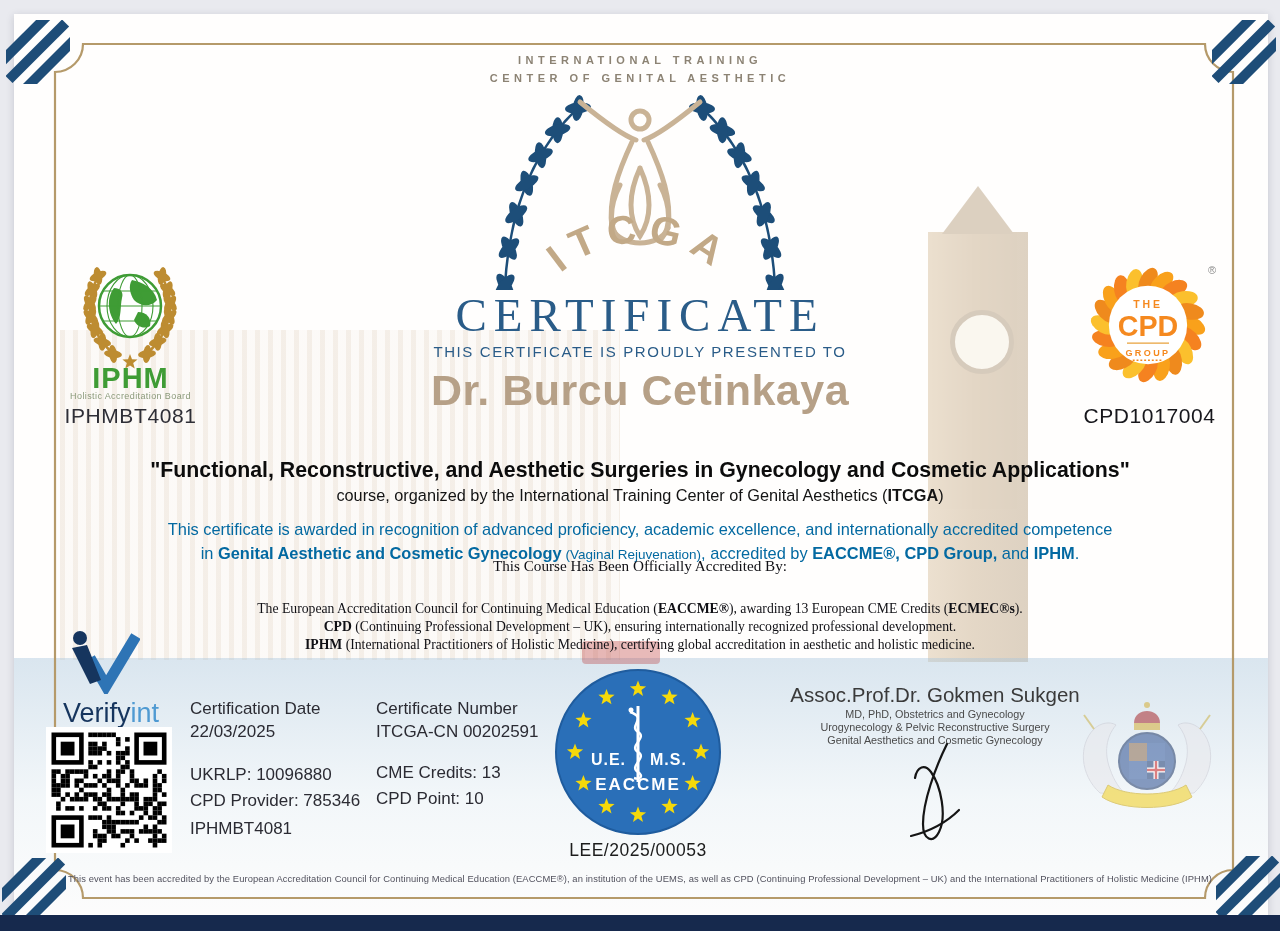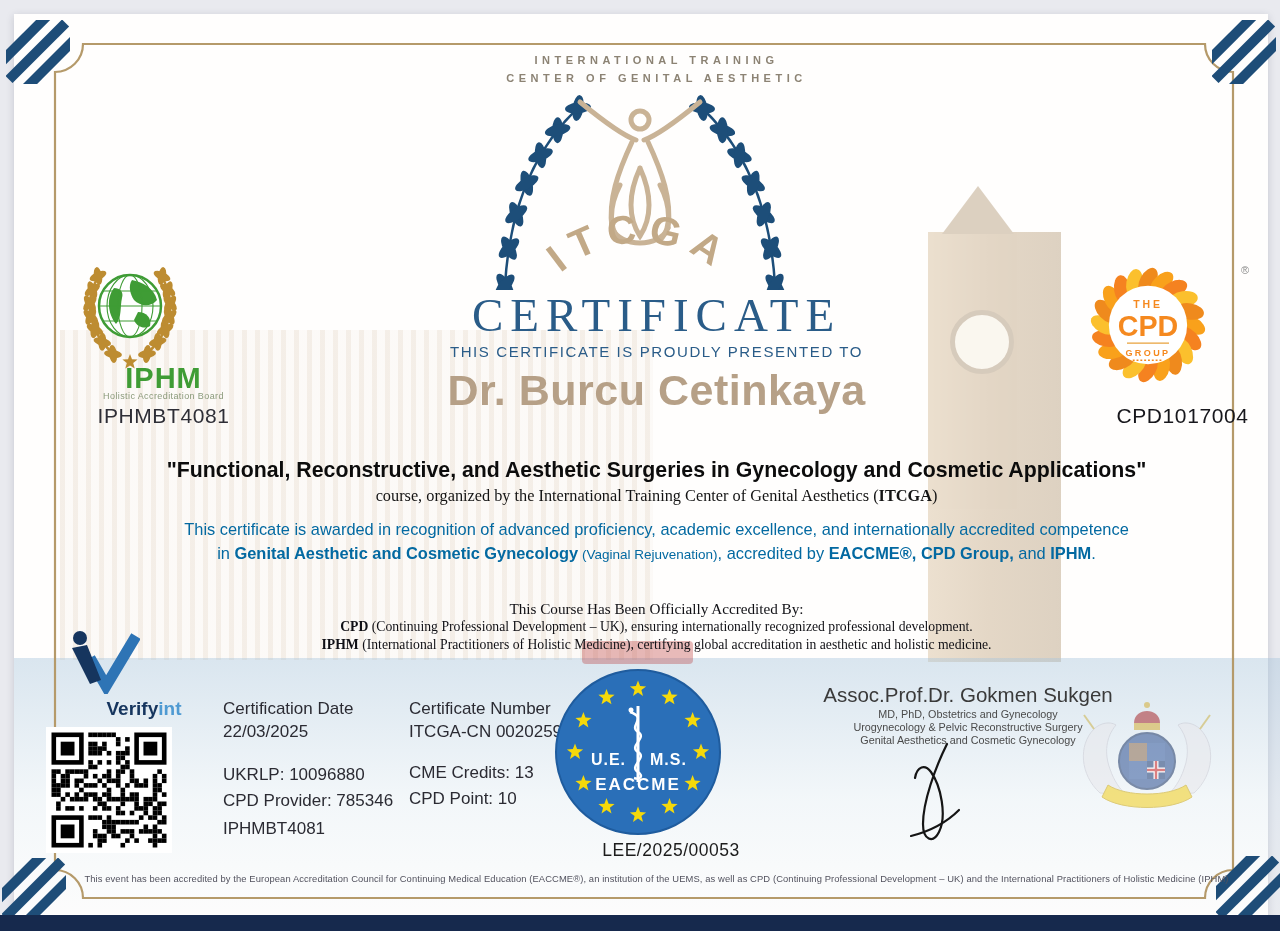--- a/index.html
+++ b/index.html
@@ -1,51 +1,51 @@
 <!DOCTYPE html>
 <html><head>
 <meta charset="utf-8">
 <style>
   html,body{margin:0;padding:0;background:#e9eaef;}
   .stage{position:relative;width:1280px;height:931px;overflow:hidden;background:#e9eaef;
          font-family:"Liberation Sans",sans-serif;}
   .cert{position:absolute;left:14px;top:14px;width:1254px;height:901px;background:#fffefd;
         box-shadow:0 2px 8px rgba(40,40,60,.18);}
   .band{position:absolute;left:0;bottom:0;width:1280px;height:16px;background:#16294d;}
-  .abs{position:absolute;padding-left:33px;}
+  .abs{position:absolute;}
   .ctr{left:0;right:0;text-align:center;}
   
   .wm-parliament{left:60px;top:330px;width:560px;height:330px;opacity:.30;
     background:repeating-linear-gradient(90deg,rgba(176,138,94,.45) 0 5px,rgba(176,138,94,.12) 5px 13px);}
   .wm-bigben{left:928px;top:232px;width:100px;height:430px;opacity:.34;
     background:linear-gradient(90deg,#c7a677,#b08c5c 45%,#9c7b4e);}
   .wm-bigben .spire{position:absolute;left:14px;top:-46px;width:72px;height:48px;background:#9c7b4e;
     clip-path:polygon(50% 0,100% 100%,0 100%);}
   .wm-bigben .clock{position:absolute;left:22px;top:78px;width:54px;height:54px;border-radius:50%;
     background:#f3ead6;border:5px solid #8a6a40;}
   .wm-river{left:14px;top:658px;width:1254px;height:256px;
     background:linear-gradient(180deg,rgba(166,196,220,.42),rgba(203,224,238,.24) 55%,rgba(232,240,246,.12));}
   .wm-bus{left:582px;top:641px;width:78px;height:23px;background:rgba(182,44,44,.32);border-radius:4px;}
   
   .org-line{font-size:11px;font-weight:bold;letter-spacing:4.5px;color:#8c8374;}
   .cert-word{font-family:"Liberation Serif",serif;font-size:47px;letter-spacing:7px;color:#2a5c88;}
   .presented{font-size:15px;letter-spacing:1.6px;color:#2a5c88;}
   .recipient{font-size:43px;font-weight:bold;color:#b6a087;letter-spacing:.5px;}
   .completing{font-size:17px;color:#141414;}
   .course-title{font-size:21.3px;font-weight:bold;color:#0c0c0c;}
-  .organized{font-size:16.3px;color:#141414;font-family:Liberation Serif, serif;}
+  .organized{font-size:16.3px;color:#141414;}
   .rec{font-size:16.4px;color:#0369a1;}
   .rec .small{font-size:13.5px;margin-top:15px;}
   .serif-head{font-family:"Liberation Serif",serif;font-size:15.2px;color:#101015;}
   .serif-line{font-family:"Liberation Serif",serif;font-size:13.7px;color:#101015;}
   b{font-weight:bold;}
   .iphm-word{font-size:29px;font-weight:bold;color:#3f9c35;letter-spacing:1px;}
   .iphm-sub{font-size:9px;color:#8a9a7a;letter-spacing:.4px;}
   .badge-code{font-size:21px;color:#2e2e36;letter-spacing:.6px;}
-  .verify-word{font-size:19px;font-weight:bold;}
+  .verify-word{font-size:27px;font-weight:normal;}
   .verify-word .v1{color:#16355e;}
   .verify-word .v2{color:#4f9ad2;}
   .detail{font-size:17px;color:#2b2b33;}
   .lee{font-size:17.5px;color:#1c1c1c;letter-spacing:.5px;}
   .signer-name{font-size:20.5px;color:#3a3a3a;}
   .signer-sub{font-size:10.8px;line-height:12.5px;color:#4a4a4a;}
   .footer{font-size:9.4px;color:#52525e;letter-spacing:.1px;}
   .eu-txt{fill:#fff;font-family:"Liberation Sans",sans-serif;font-weight:bold;}
   svg{position:absolute;overflow:hidden;}
   .stripes rect{fill:#1e4d78;}
@@ -156,21 +156,24 @@
   <div class="abs ctr course-title" style="top:458px">"Functional, Reconstructive, and Aesthetic Surgeries in Gynecology and Cosmetic Applications"</div>
   <div class="abs ctr organized" style="top:486px">
     <span>course, organized by the International Training Center of Genital Aesthetics (</span><b>ITCGA</b><span>)</span>
   </div>
 
   <div class="abs ctr rec" style="top:520px">This certificate is awarded in recognition of advanced proficiency, academic excellence, and internationally accredited competence</div>
   <div class="abs ctr rec" style="top:544px">
     <span>in </span><b>Genital Aesthetic and Cosmetic Gynecology</b><span class="small"> (Vaginal Rejuvenation)</span><span>, accredited by </span><b>EACCME®, CPD Group,</b><span> and </span><b>IPHM</b><span>.</span>
   </div>
 
-  <div class="abs ctr serif-head" style="top:600px">This Course Has Been Officially Accredited By:</div>
+  <div class="abs ctr serif-head" style="top:557px">This Course Has Been Officially Accredited By:</div>
+  <div class="abs ctr serif-line" style="top:601px">
+    <span>The European Accreditation Council for Continuing Medical Education (</span><b>EACCME®</b><span>), awarding 13 European CME Credits (</span><b>ECMEC®s</b><span>).</span>
+  </div>
   <div class="abs ctr serif-line" style="top:619px">
     <b>CPD</b><span> (Continuing Professional Development – UK), ensuring internationally recognized professional development.</span>
   </div>
   <div class="abs ctr serif-line" style="top:637px">
     <b>IPHM</b><span> (International Practitioners of Holistic Medicine), certifying global accreditation in aesthetic and holistic medicine.</span>
   </div>
 
   <svg style="left:58px;top:258px" width="145" height="120" viewBox="0 0 145 120">
     <g id="laurelGold">
         <path d="M 40 18 Q 18 60 55 96" stroke="#bd8c31" stroke-width="2.5" fill="none"></path>

